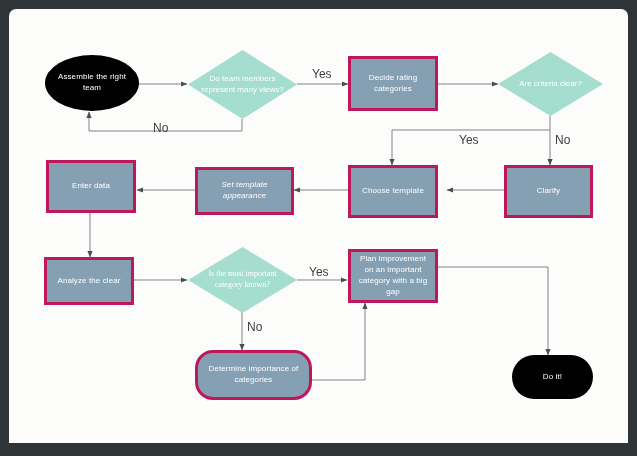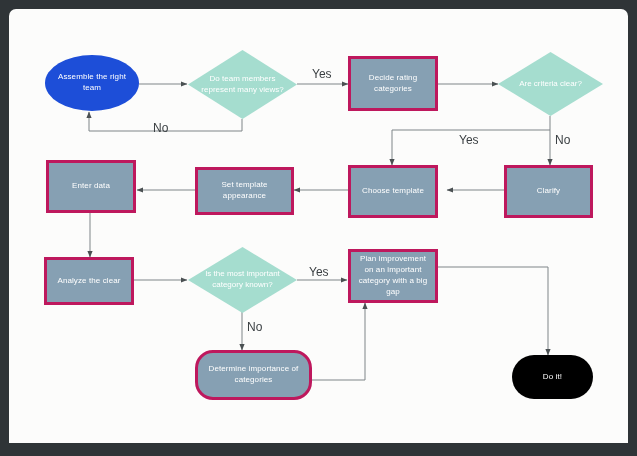--- a/index.html
+++ b/index.html
@@ -46,21 +46,21 @@
     font-size: 8px;
     line-height: 1.35;
     box-sizing: border-box;
     letter-spacing: 0.1px;
   }
   .node-rect {
     background: #86a0b3;
     border: 3px solid #be185d;
   }
   .node-ellipse {
-    background: #1d4ed8;
+    background: #000000;
     border-radius: 50%;
     align-items: center;
   }
   .node-round {
     background: #000000;
     border-radius: 26px;
   }
   .node-diamond-wrap {
     position: absolute;
   }
@@ -161,33 +161,33 @@
     </div>
 
     <div class="node node-rect" style="left:495px; top:156px; width:89px; height:53px;">
       <span class="pad">Clarify</span>
     </div>
 
     <div class="node node-rect" style="left:339px; top:156px; width:90px; height:53px;">
       <span class="pad">Choose template</span>
     </div>
 
-    <div class="node node-rect" style="left:186px; top:158px; width:99px; height:48px;">
+    <div class="node node-rect" style="left:186px; top:158px; width:99px; height:48px;font-style:italic;">
       <span class="pad">Set template appearance</span>
     </div>
 
     <div class="node node-rect" style="left:37px; top:151px; width:90px; height:53px;">
       <span class="pad">Enter data</span>
     </div>
 
     <div class="node node-rect" style="left:35px; top:248px; width:90px; height:48px;">
       <span class="pad">Analyze the clear</span>
     </div>
 
-    <div class="node-diamond-wrap" style="left:179px; top:238px; width:109px; height:66px;">
+    <div class="node-diamond-wrap" style="left:179px; top:238px; width:109px; height:66px;font-family:Liberation Serif, serif;">
       <div class="node-diamond-shape"></div>
       <div class="node-diamond-label">Is the most important category known?</div>
     </div>
 
     <div class="node node-rect" style="left:186px; top:341px; width:117px; height:50px;border-radius:18px;">
       <span class="pad">Determine importance of categories</span>
     </div>
 
     <div class="node node-rect" style="left:339px; top:240px; width:90px; height:54px;">
       <span class="pad">Plan improvement on an important category with a big gap</span>

